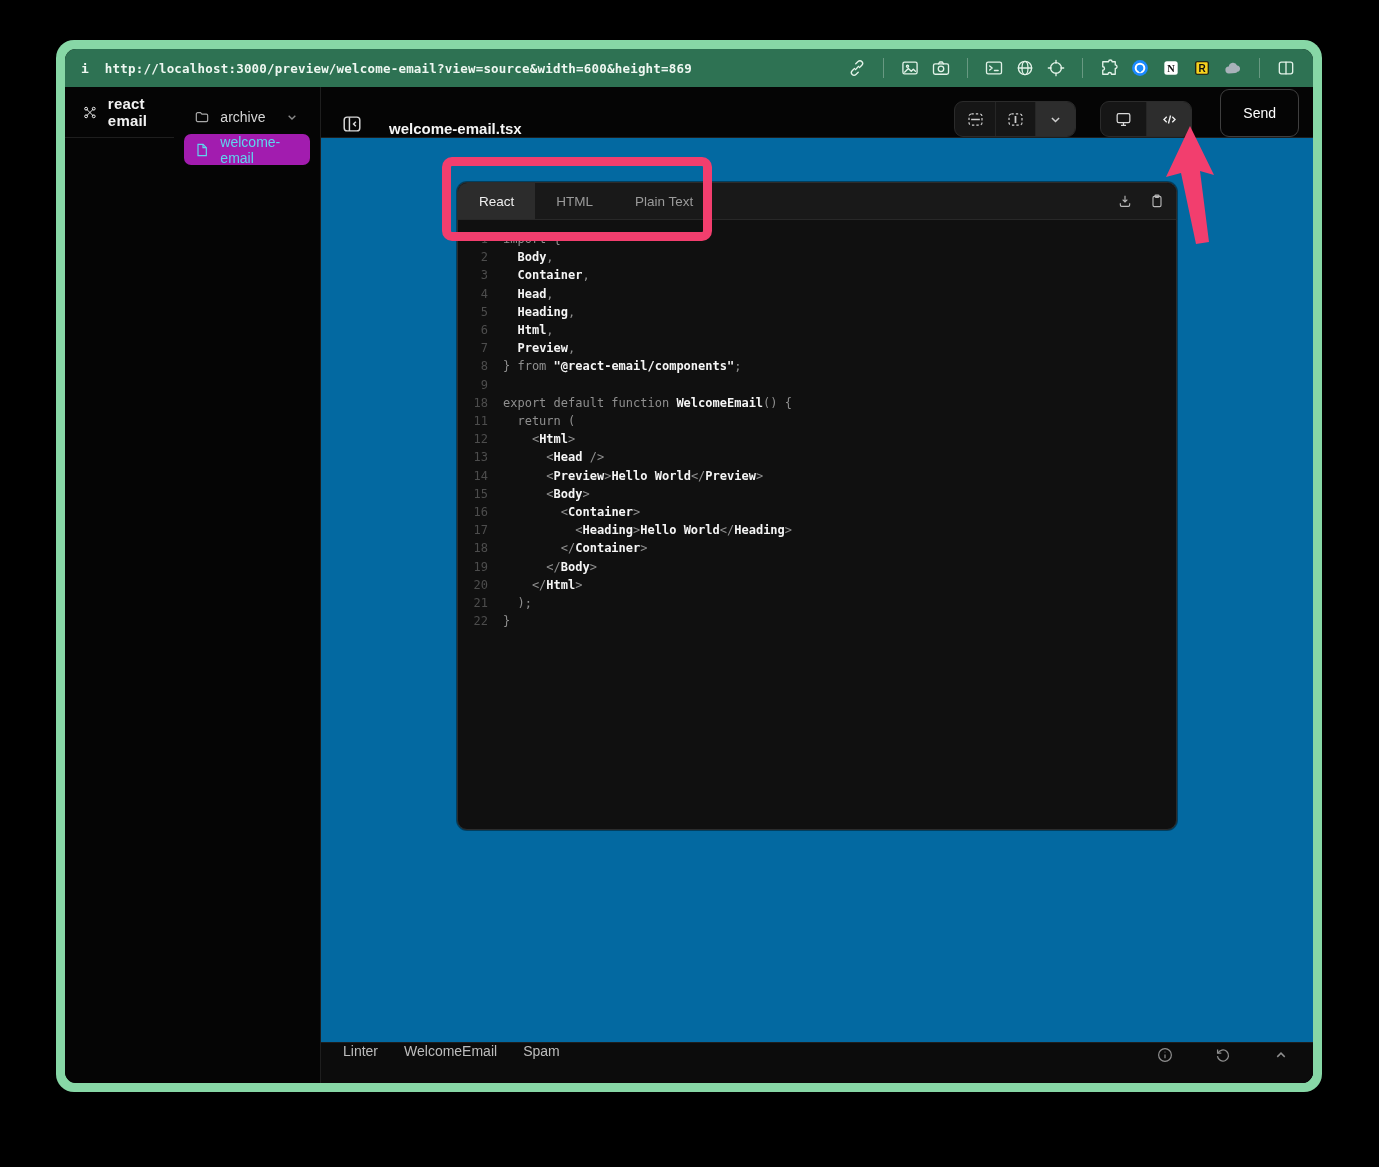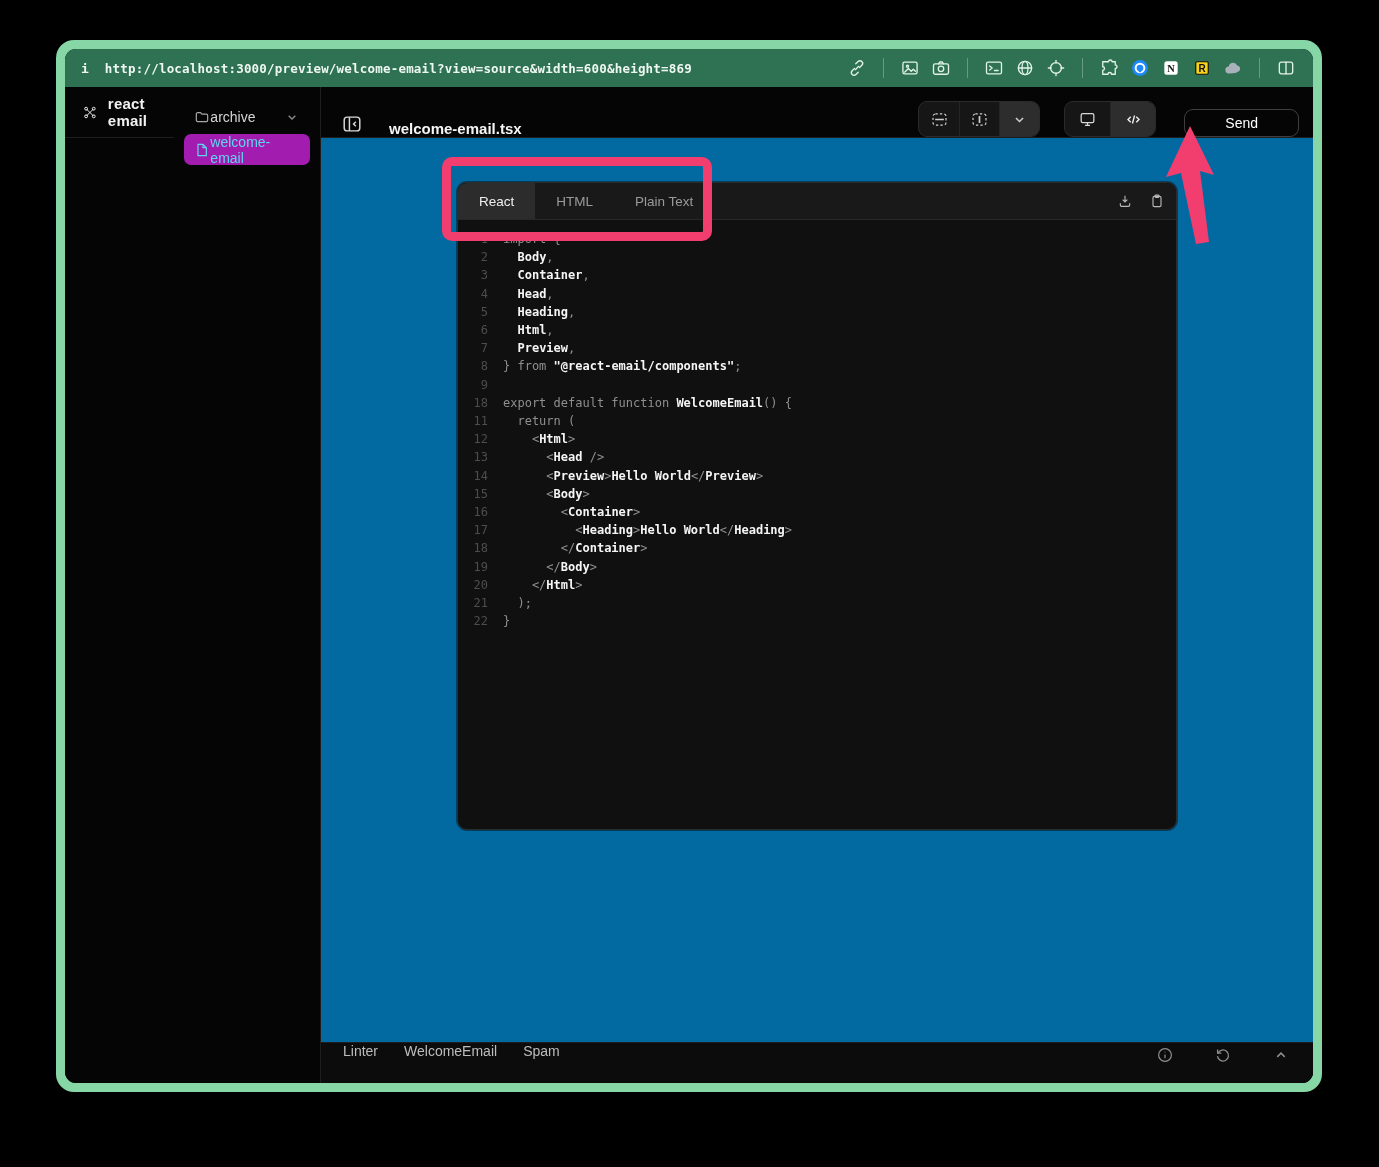--- a/index.html
+++ b/index.html
@@ -29,21 +29,21 @@
   
   .chrome-body { flex:1; display:flex; background:#050505; min-height:0; }
 
   
   .sidebar { width:256px; flex:0 0 256px; border-right:1px solid #1e1e1e; display:flex; }
   .sb-header { height:51px; flex:0 0 51px; border-bottom:1px solid #1e1e1e; display:flex;
                align-items:center; padding:0 18px; gap:11px; cursor:pointer; }
   .sb-header svg { width:23px; height:23px; }
   .sb-brand { color:#f2f2f2; font-size:15px; font-weight:600; letter-spacing:.2px; }
   .sb-nav { padding:14px 10px; display:flex; flex-direction:column; gap:2px; }
-  .row { display:flex; align-items:center; gap:0; height:31px; padding:0 10px; border-radius:7px; cursor:pointer; }
+  .row { display:flex; align-items:center; gap:10px; height:31px; padding:0 10px; border-radius:7px; cursor:pointer; }
   .row svg { width:16px; height:16px; flex:0 0 16px; }
   .row .lbl { font-size:14px; font-weight:500; color:#d6d6d6; }
   .row .chev { margin-left:auto; }
   .row.selected { background:#a21caf; }
   .row.selected .lbl { color:#5fd6ef; }
 
   
   .main { flex:1; display:flex; flex-direction:column; min-width:0; }
   .main-header { height:51px; flex:0 0 51px; border-bottom:1px solid #1e1e1e; display:flex;
                  align-items:flex-end; padding:0 14px 0 18px; gap:10px; }
@@ -51,21 +51,21 @@
   .hd-toggle svg { width:22px; height:22px; }
   .hd-title { color:#f5f5f5; font-size:15px; font-weight:600; margin-left:14px; }
   .hd-spacer { flex:1; }
   .seg-group { display:flex; align-items:stretch; height:36px; background:#161616;
                border:1px solid #2b2b2b; border-radius:9px; overflow:hidden; }
   .seg { display:flex; align-items:center; justify-content:center; width:40px; cursor:pointer; }
   .seg svg { width:19px; height:19px; }
   .seg + .seg { border-left:1px solid #262626; }
   .seg.lit { background:#2d2d2d; }
   .seg.wide { width:45px; }
-  .btn-send { height:28px; padding:0 40px; margin-left:4px; background:transparent; color:#fff;
+  .btn-send { height:48px; padding:0 22px; margin-left:4px; background:transparent; color:#fff;
               border:1px solid #3f3f3f; border-radius:9px; font-size:14px; font-weight:500;
               font-family:"Liberation Sans", sans-serif; cursor:pointer; }
   .gap14 { width:4px; }
 
   .content { flex:1; position:relative; min-height:0; background:#0369a1; }
 
   
   .code-panel { position:absolute; left:136px; top:44px; width:720px; height:648px;
                 background:#101010; border:1px solid #2c2c2c; border-radius:10px;
                 display:flex; flex-direction:column; overflow:hidden;

